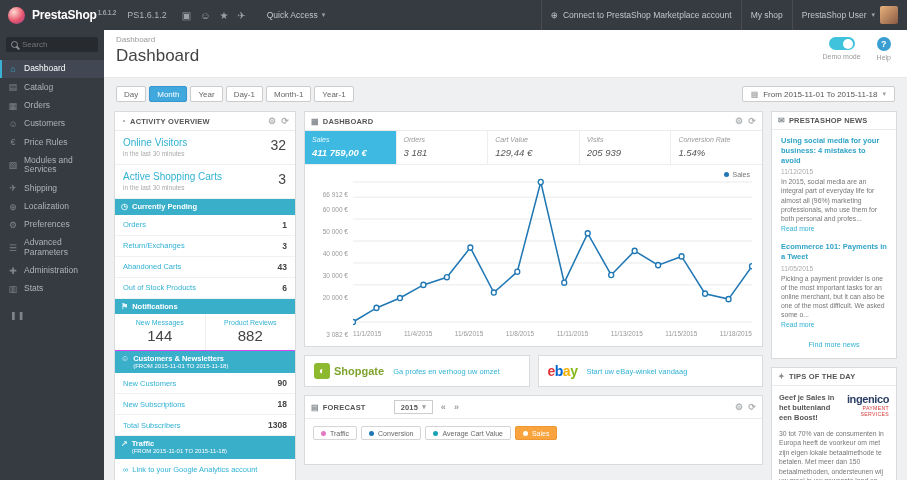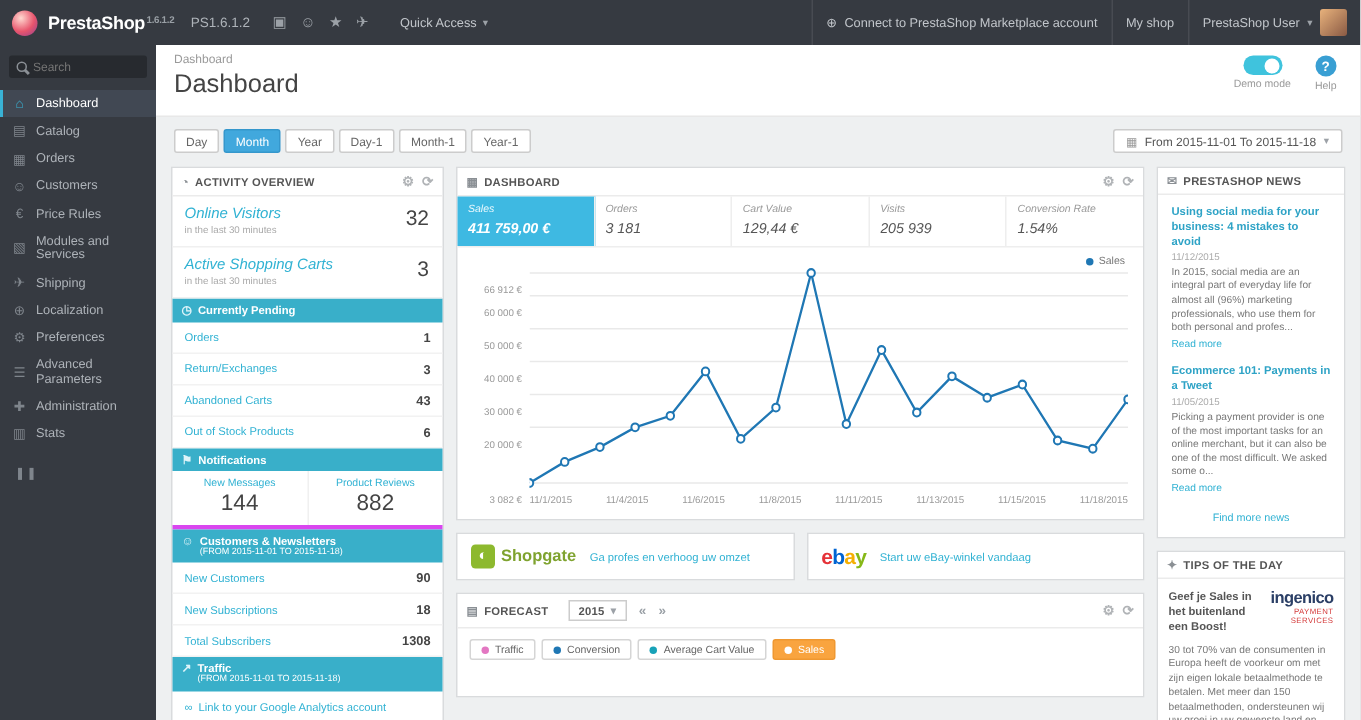--- a/index.html
+++ b/index.html
@@ -58,30 +58,30 @@
 
   .panel{background:#fff;border:1px solid #d9dbdd;margin-bottom:8px;}
   .panel-header{display:flex;align-items:center;gap:4px;padding:4px 6px;border-bottom:1px solid #ebebeb;font-size:7.5px;font-weight:bold;color:#555;letter-spacing:0.2px;}
   .ph-icon{color:#8a8f94;font-size:8px;}
   .ph-actions{margin-left:auto;display:flex;gap:5px;color:#b0b3b6;font-size:9px;}
   .ph-actions span{cursor:pointer;}
 
   
   .activity-panel{min-height:372px;}
   .stat-row{padding:6px 8px 7px;border-bottom:1px solid #f0f0f0;position:relative;}
-  .stat-label{color:#31b2d3;font-size:10px;font-style:italic;}
+  .stat-label{color:#31b2d3;font-size:10px;}
   .stat-sub{color:#aaa;font-size:6.5px;margin-top:2px;}
   .stat-value{position:absolute;right:9px;top:6px;font-size:14px;color:#444;font-weight:300;}
   .sec-header{background:#39afc9;color:#fff;font-size:7.5px;font-weight:bold;padding:3px 6px;display:flex;gap:4px;align-items:flex-start;line-height:1.2;}
   .sec-header .ph-icon{color:#def4f9;}
   .sec-sub{font-weight:normal;font-size:6px;display:block;letter-spacing:0;}
   .kv-row{display:flex;justify-content:space-between;align-items:center;padding:5px 8px;border-bottom:1px solid #f2f2f2;font-size:7.5px;}
   .kv-label{color:#31b2d3;}
   .kv-value{color:#444;font-weight:bold;font-size:8.5px;}
-  .notif-cells{display:flex;text-align:center;border-bottom:3px solid #d946ef;}
+  .notif-cells{display:flex;text-align:center;border-bottom:1px solid #d946ef;}
   .notif-cell{flex:1;padding:5px 2px 6px;cursor:pointer;}
   .notif-cell + .notif-cell{border-left:1px solid #f0f0f0;}
   .notif-label{color:#31b2d3;font-size:7px;}
   .notif-value{font-size:15px;color:#444;font-weight:300;margin-top:1px;}
   .ga-link{padding:6px 8px;color:#31b2d3;font-size:7.5px;display:flex;gap:4px;align-items:center;cursor:pointer;}
 
   
   .kpi-row{display:flex;border-bottom:1px solid #eee;}
   .kpi{flex:1;padding:5px 7px 6px;border-right:1px solid #eee;min-width:0;cursor:pointer;font-style:italic;}
   .kpi:last-child{border-right:none;}
@@ -103,21 +103,21 @@
   .promo-row{display:flex;gap:8px;margin-bottom:8px;}
   .promo{flex:1;background:#fff;border:1px solid #d9dbdd;display:flex;align-items:center;gap:9px;padding:7px 9px;}
   .promo-link{color:#31b2d3;font-size:7.5px;cursor:pointer;}
   .shopgate-logo{display:flex;align-items:center;gap:4px;flex:none;}
   .sg-icon{width:16px;height:16px;background:#8db92e;border-radius:3px;color:#fff;text-align:center;line-height:16px;font-size:10px;}
   .sg-text{color:#7fa32f;font-weight:bold;font-size:11px;}
   .ebay-logo{font-weight:bold;font-size:14px;letter-spacing:-0.5px;flex:none;}
   .ebay-e{color:#e53238;}.ebay-b{color:#0064d2;}.ebay-a{color:#f5af02;}.ebay-y{color:#86b817;}
 
   .forecast-panel{min-height:70px;}
-  .year-select{border:1px solid #ccc;font-size:7.5px;padding:1.5px 6px;color:#555;background:#fff;display:flex;align-items:center;gap:4px;margin-left:9px;cursor:pointer;}
+  .year-select{border:1px solid #ccc;font-size:7.5px;padding:1.5px 6px;color:#555;background:#fff;display:flex;align-items:center;gap:4px;margin-left:24px;cursor:pointer;}
   .pager{color:#9aa0a6;font-size:9px;margin-left:4px;cursor:pointer;}
   .legend-row{display:flex;gap:4px;padding:7px 8px;}
   .legend-btn{display:flex;align-items:center;gap:4px;border:1px solid #d5d5d5;background:#fff;font-size:7px;color:#666;padding:2.5px 7px;border-radius:2px;cursor:pointer;}
   .legend-btn.active{background:#f9a43f;border-color:#ef9831;color:#fff;}
   .legend-btn.active .dot{background:#fff !important;}
 
   
   .news-body{padding:6px 9px 4px;}
   .article{margin-bottom:9px;}
   .article-title{color:#2ea3c6;font-size:7.5px;font-weight:bold;line-height:1.3;cursor:pointer;}

